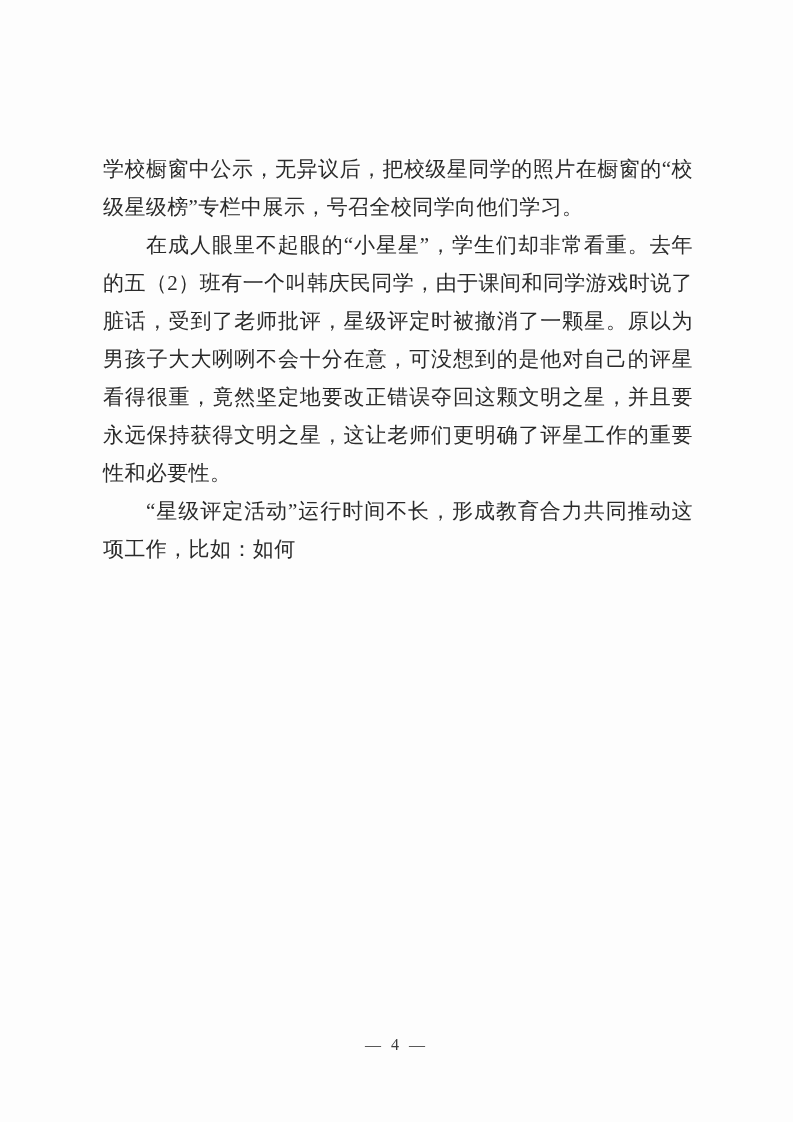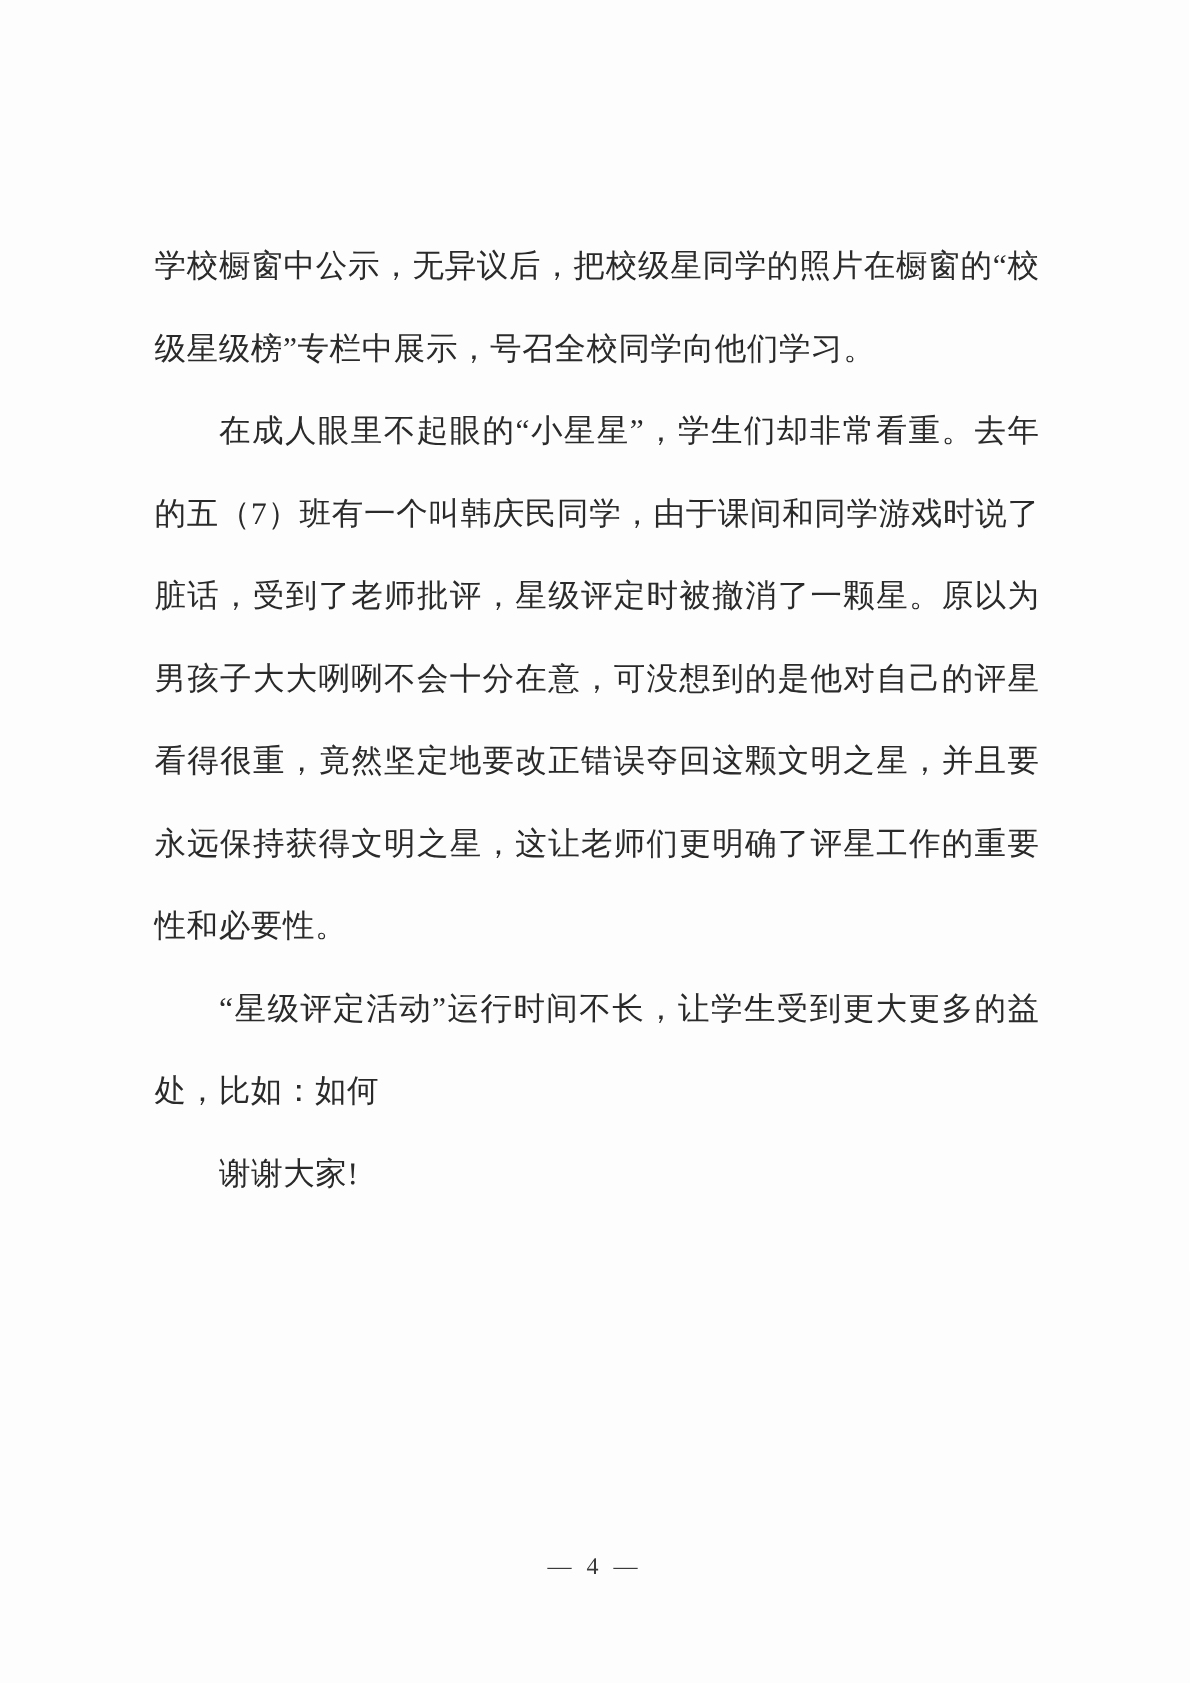--- a/index.html
+++ b/index.html
@@ -15,21 +15,21 @@
     font-family: "Liberation Serif", "DejaVu Serif", serif;
     color: #2a2a2a;
     overflow: hidden;
   }
   .text-block {
     position: absolute;
     left: 103px;
     top: 150px;
     width: 590px;
     font-size: 21px;
-    line-height: 55px;
+    line-height: 38px;
     text-align: justify;
     letter-spacing: 0.4px;
   }
   .para {
     margin: 0;
     padding: 0;
     text-indent: 2.05em;
   }
   .para.no-indent {
     text-indent: 0;
@@ -45,18 +45,17 @@
     color: #3a3a3a;
     letter-spacing: 3px;
   }
 </style>
 </head>
 <body>
 
 <div class="page">
   <div class="text-block">
     <p class="para no-indent">学校橱窗中公示，无异议后，把校级星同学的照片在橱窗的“校级星级榜”专栏中展示，号召全校同学向他们学习。</p>
-    <p class="para">在成人眼里不起眼的“小星星”，学生们却非常看重。去年的五（7）班有一个叫韩庆民同学，由于课间和同学游戏时说了脏话，受到了老师批评，星级评定时被撤消了一颗星。原以为男孩子大大咧咧不会十分在意，可没想到的是他对自己的评星看得很重，竟然坚定地要改正错误夺回这颗文明之星，并且要永远保持获得文明之星，这让老师们更明确了评星工作的重要性和必要性。</p>
-    <p class="para">“星级评定活动”运行时间不长，让学生受到更大更多的益处，比如：如何</p>
-    <p class="para">谢谢大家!</p>
+    <p class="para">在成人眼里不起眼的“小星星”，学生们却非常看重。去年的五（2）班有一个叫韩庆民同学，由于课间和同学游戏时说了脏话，受到了老师批评，星级评定时被撤消了一颗星。原以为男孩子大大咧咧不会十分在意，可没想到的是他对自己的评星看得很重，竟然坚定地要改正错误夺回这颗文明之星，并且要永远保持获得文明之星，这让老师们更明确了评星工作的重要性和必要性。</p>
+    <p class="para">“星级评定活动”运行时间不长，形成教育合力共同推动这项工作，比如：如何</p>
   </div>
   <div class="footer">— 4 —</div>
 </div>
 
 </body></html>

